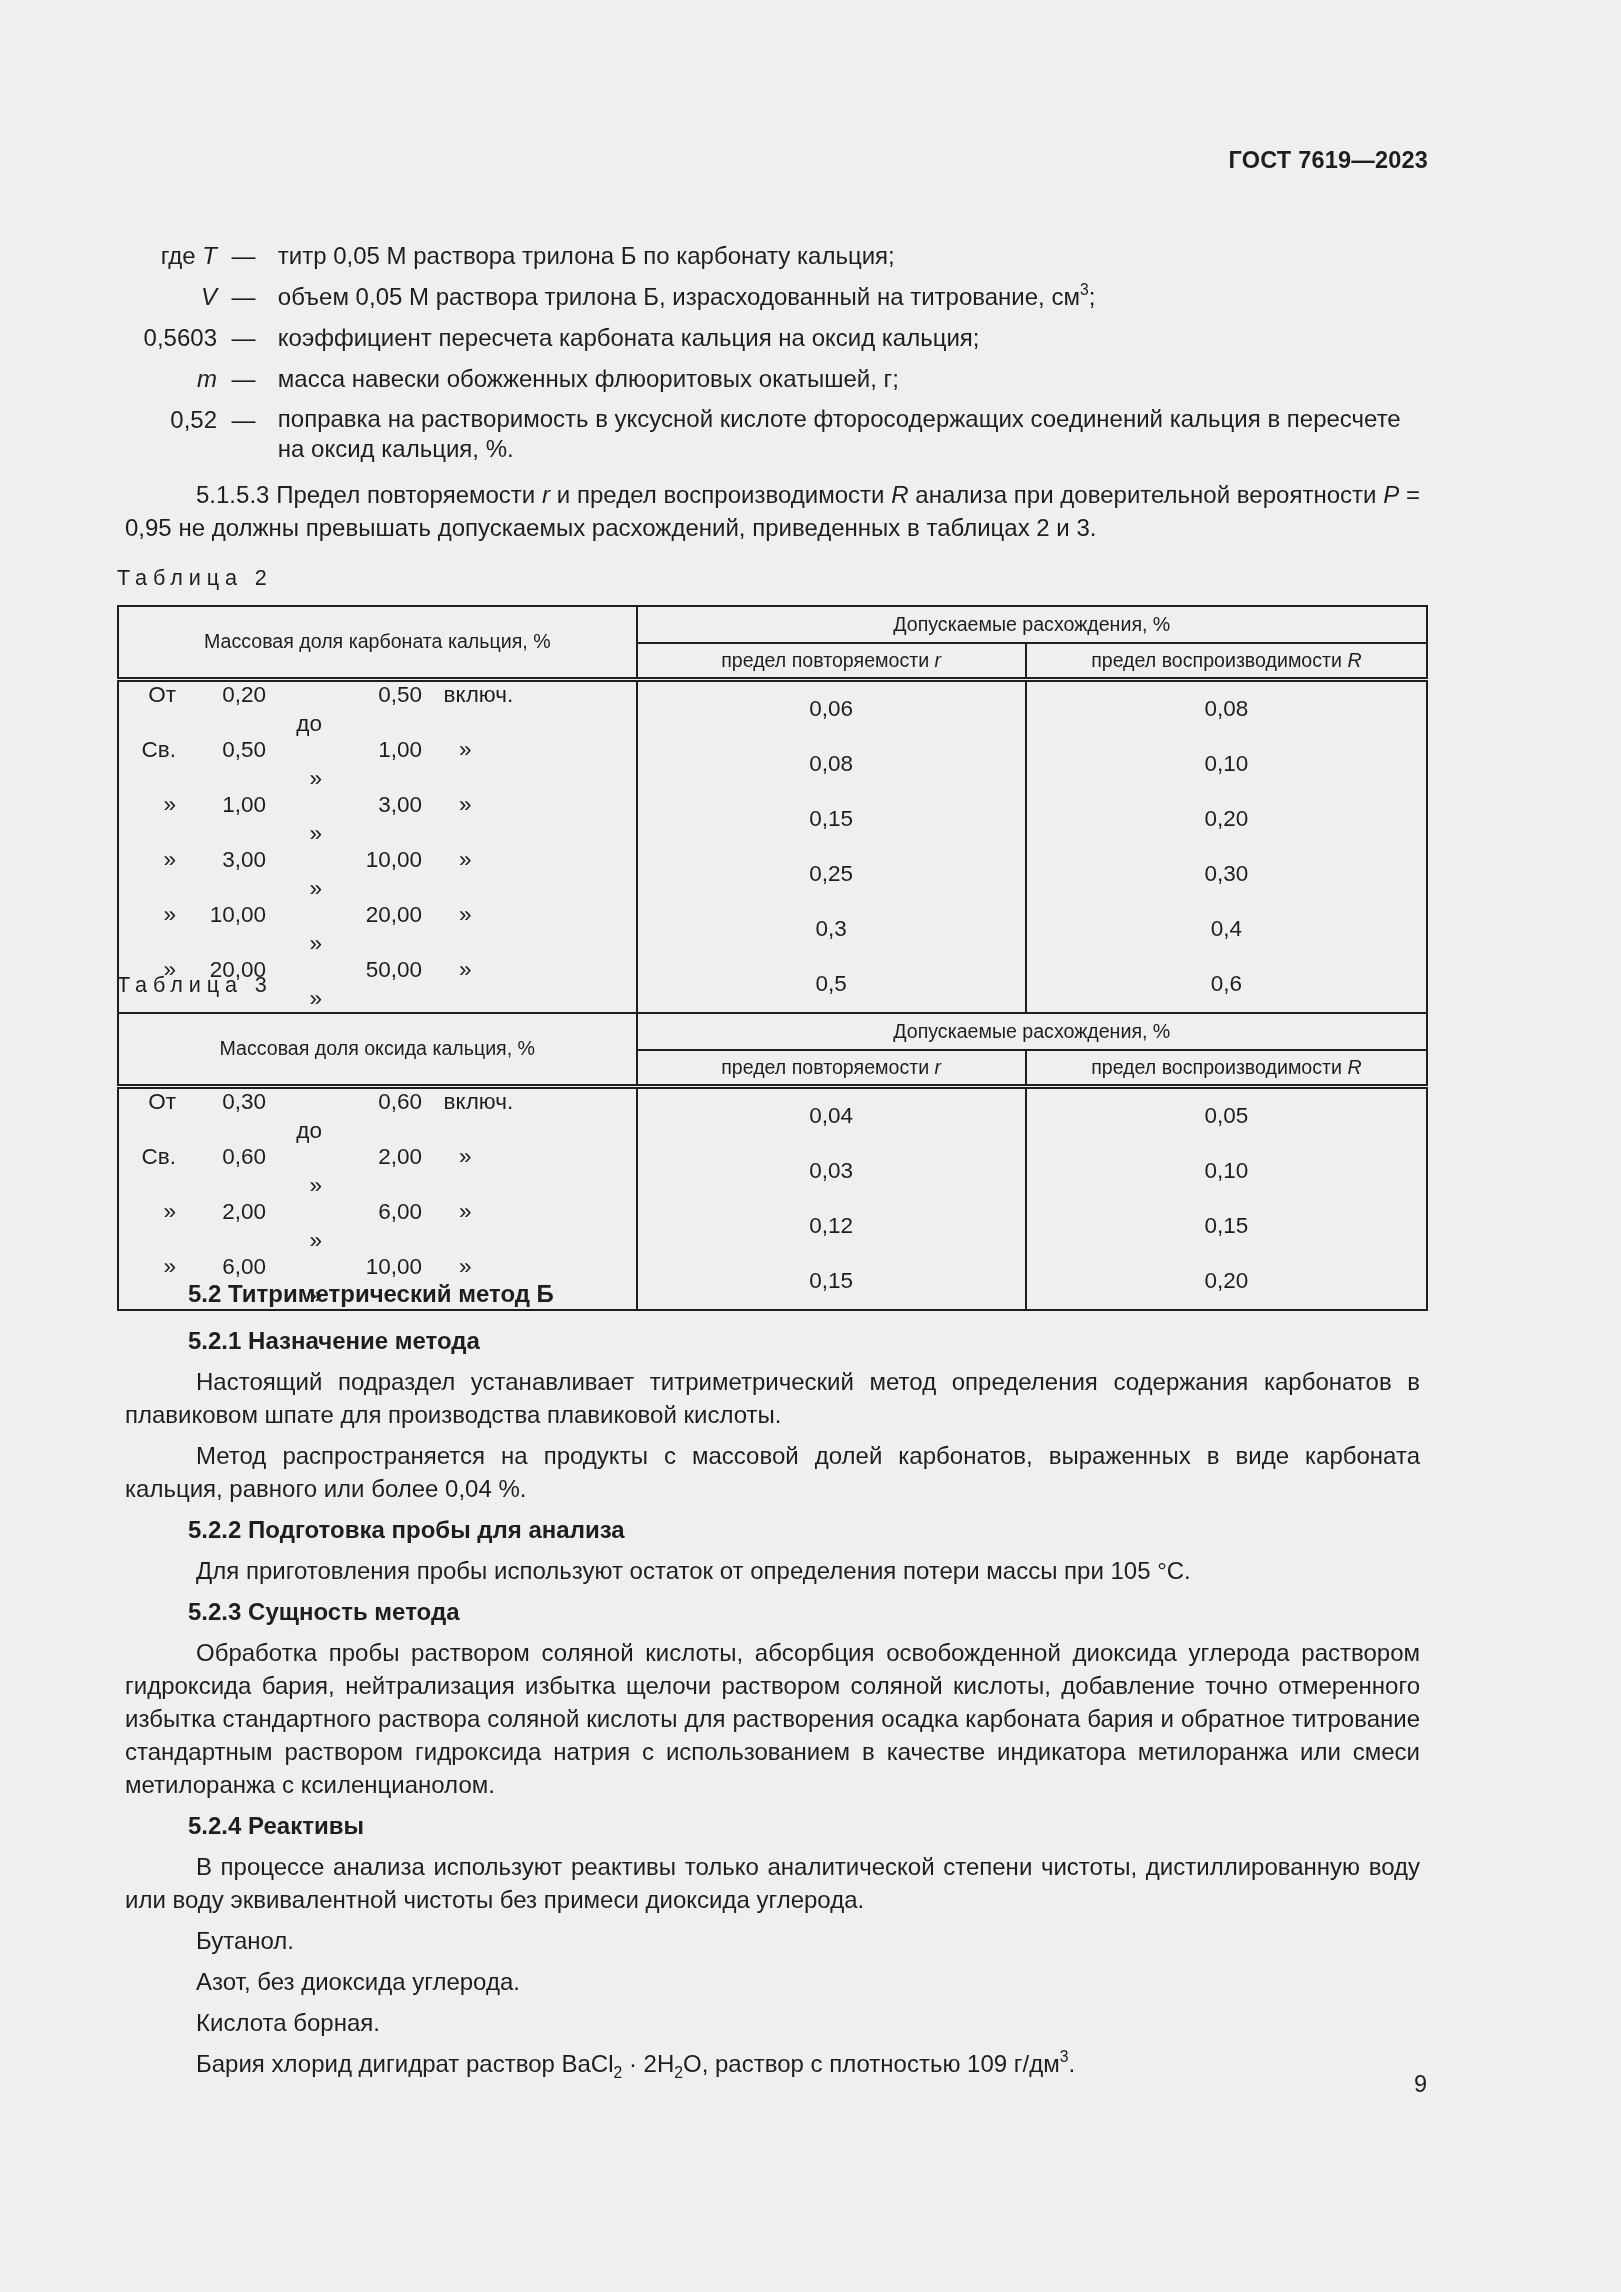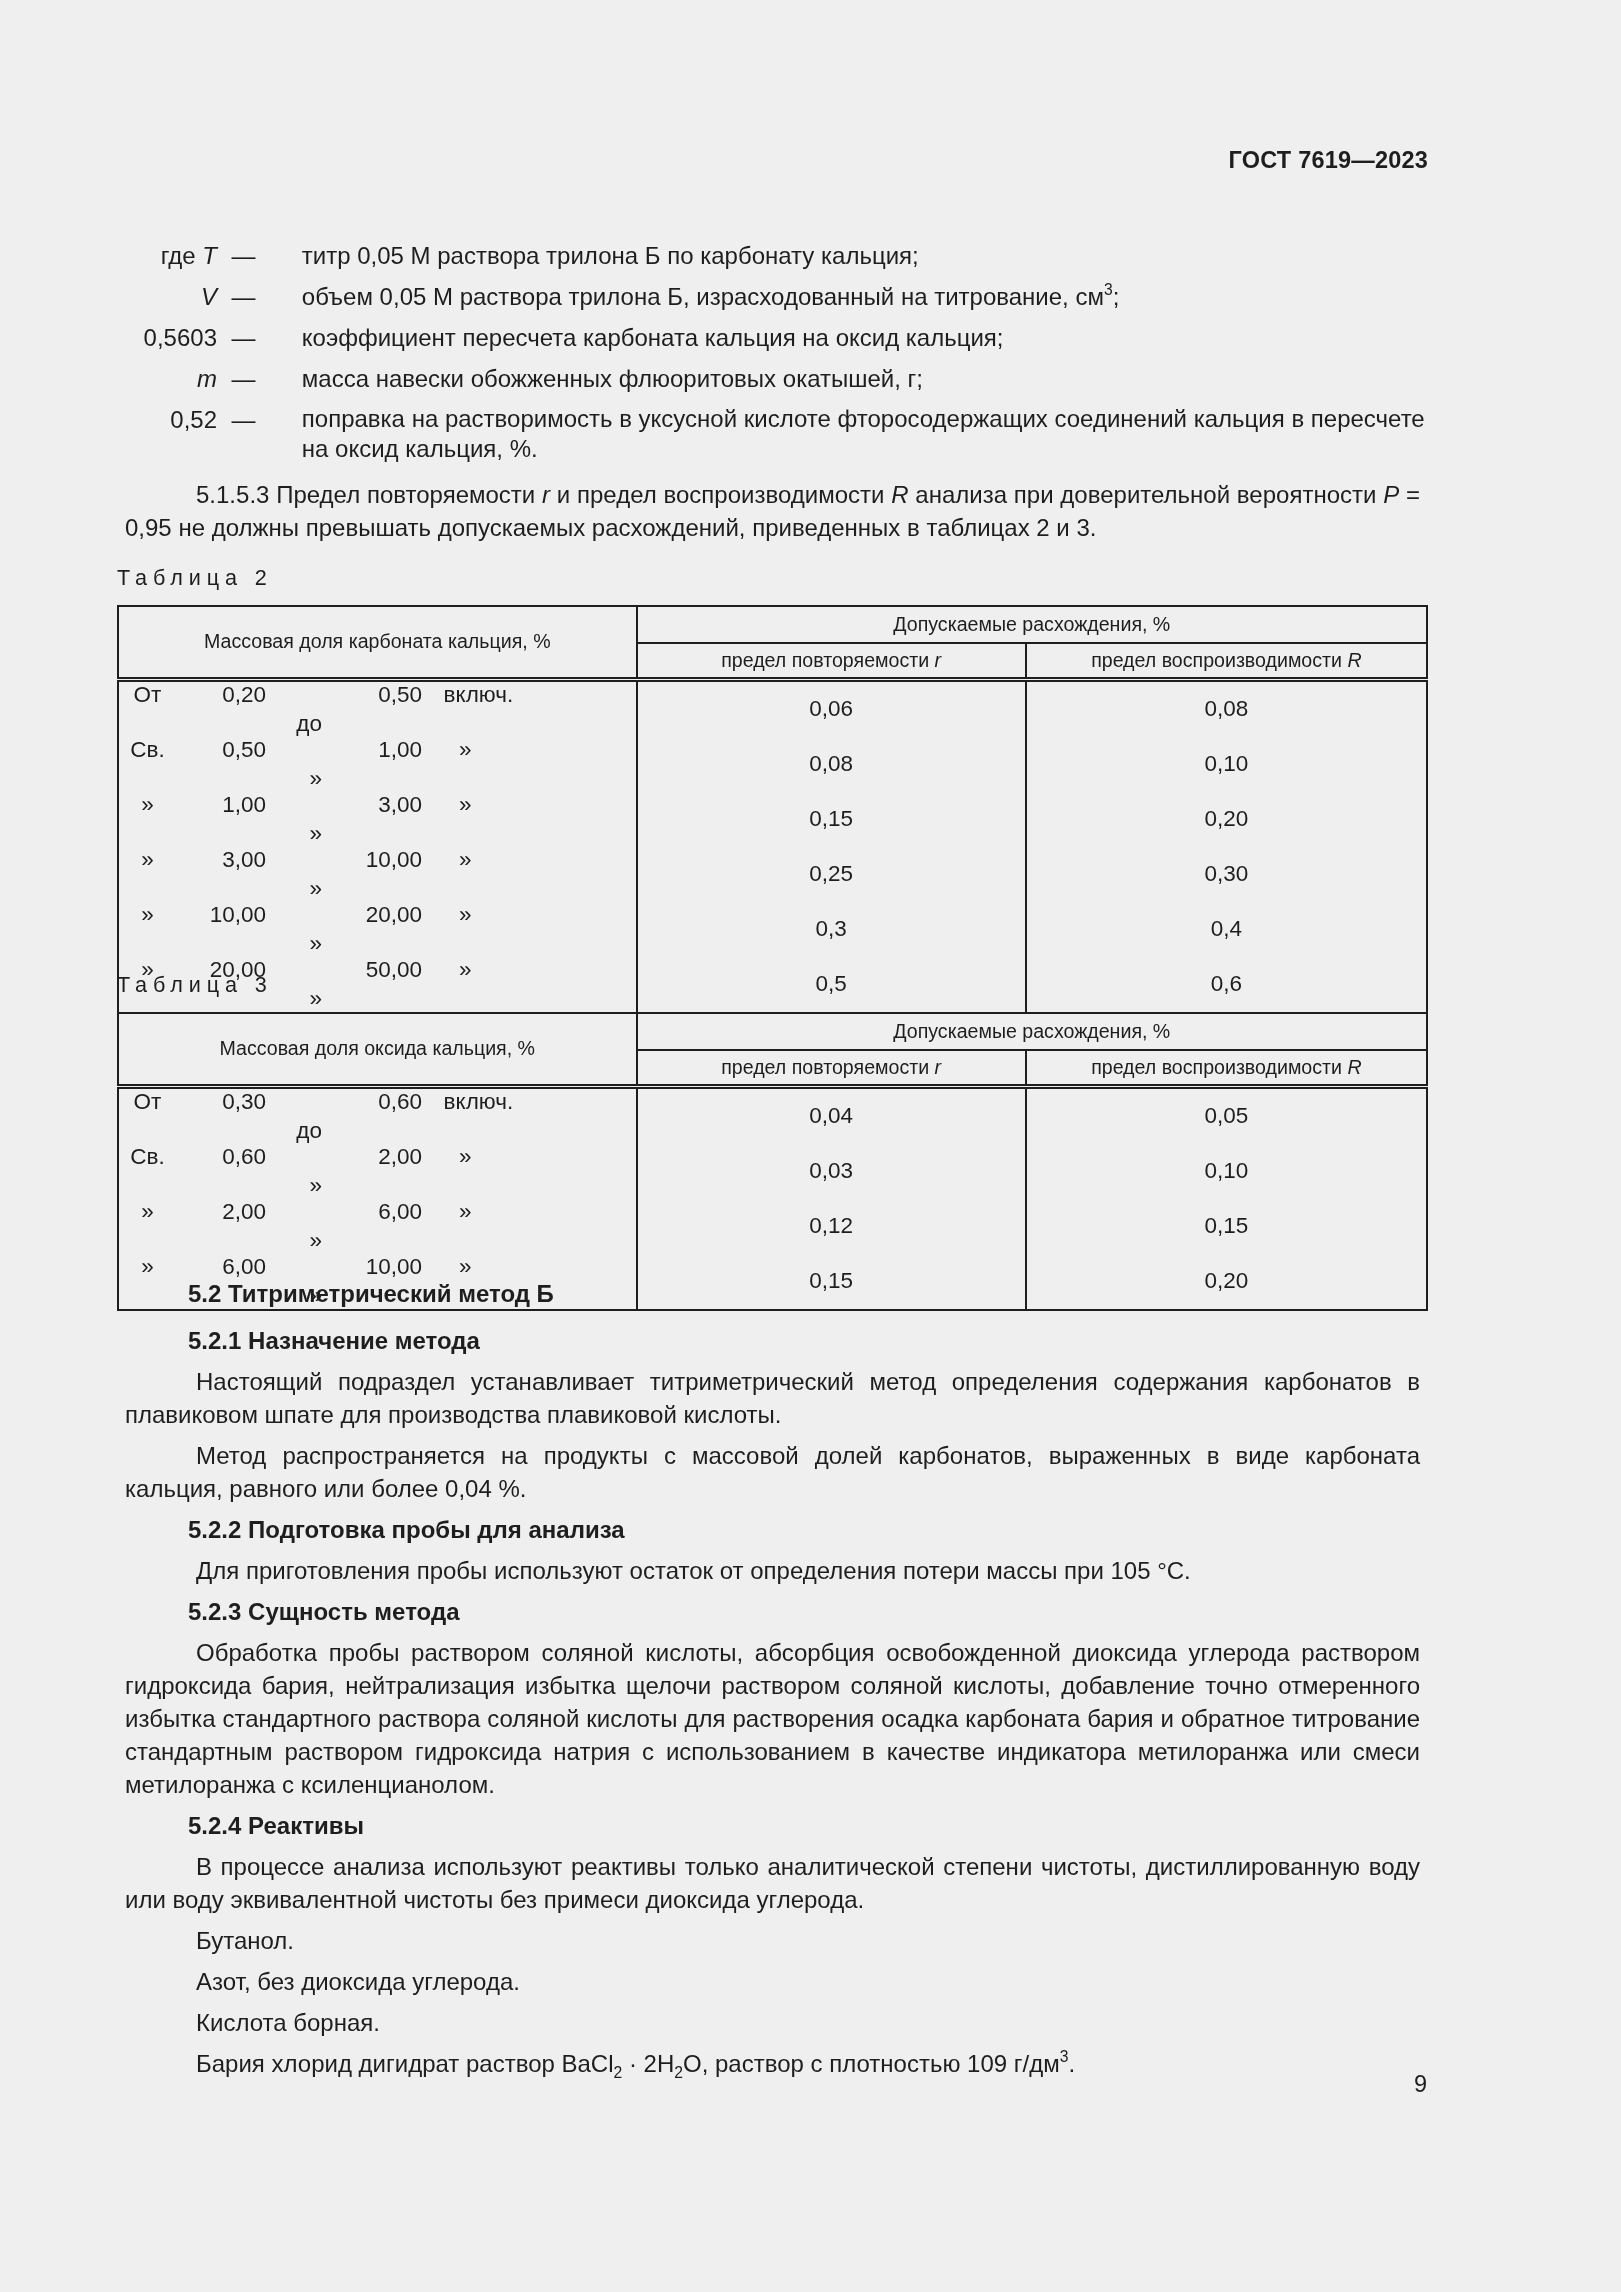--- a/index.html
+++ b/index.html
@@ -50,21 +50,20 @@
       white-space: nowrap;
     }
     .legend-dash {
       width: 53px;
       text-align: center;
       flex: none;
     }
     .legend-text {
       flex: 1;
       padding-left: 7.8px;
-      margin-left: 24px;
     }
     .legend-row.multiline .legend-text {
       line-height: 30px;
       padding-top: 4.9px;
     }
     i { font-style: italic; }
     sup { font-size: 15.7px; line-height: 0; vertical-align: 9.8px; }
     sub { font-size: 15.7px; line-height: 0; vertical-align: -5.9px; }
 
     .para {
@@ -107,21 +106,21 @@
       height: 40px;
       text-align: center;
       border-left: 2.9px solid #1e1e1e;
       border-right: 2.9px solid #1e1e1e;
     }
     .range {
       display: flex;
       font-size: 22.5px;
     }
     .range span { display: inline-block; }
-    .r-pre { width: 57px; }
+    .r-pre { width: 57px; text-align: right; }
     .r-from { width: 90px; text-align: right; }
     .r-mid { width: 56px; text-align: right; margin-top: 29px; }
     .r-to { width: 100px; text-align: right; }
     .r-suf { padding-left: 21.6px; text-align: left; }
     .r-suf.q { padding-left: 37px; }
     .val { font-size: 22.5px; }
     .page-number {
       position: absolute;
       top: 2071px;
       left: 1414px;

